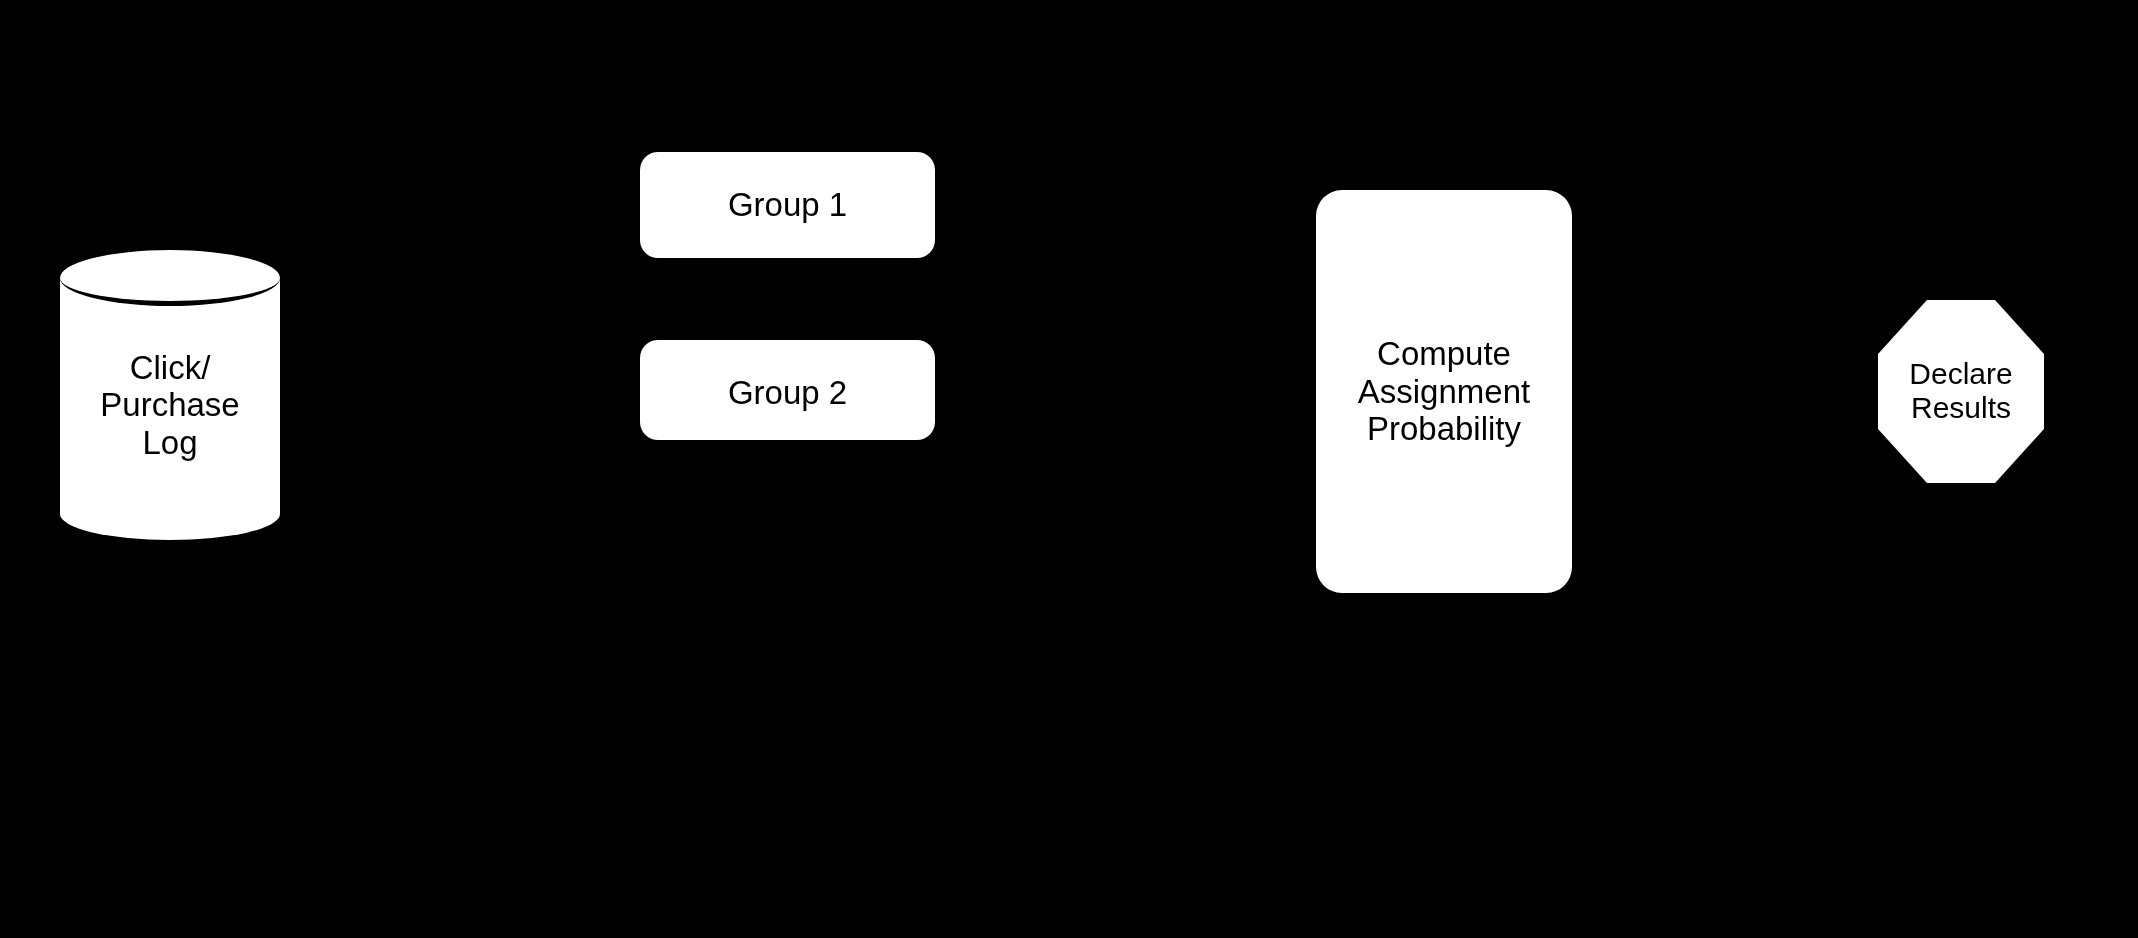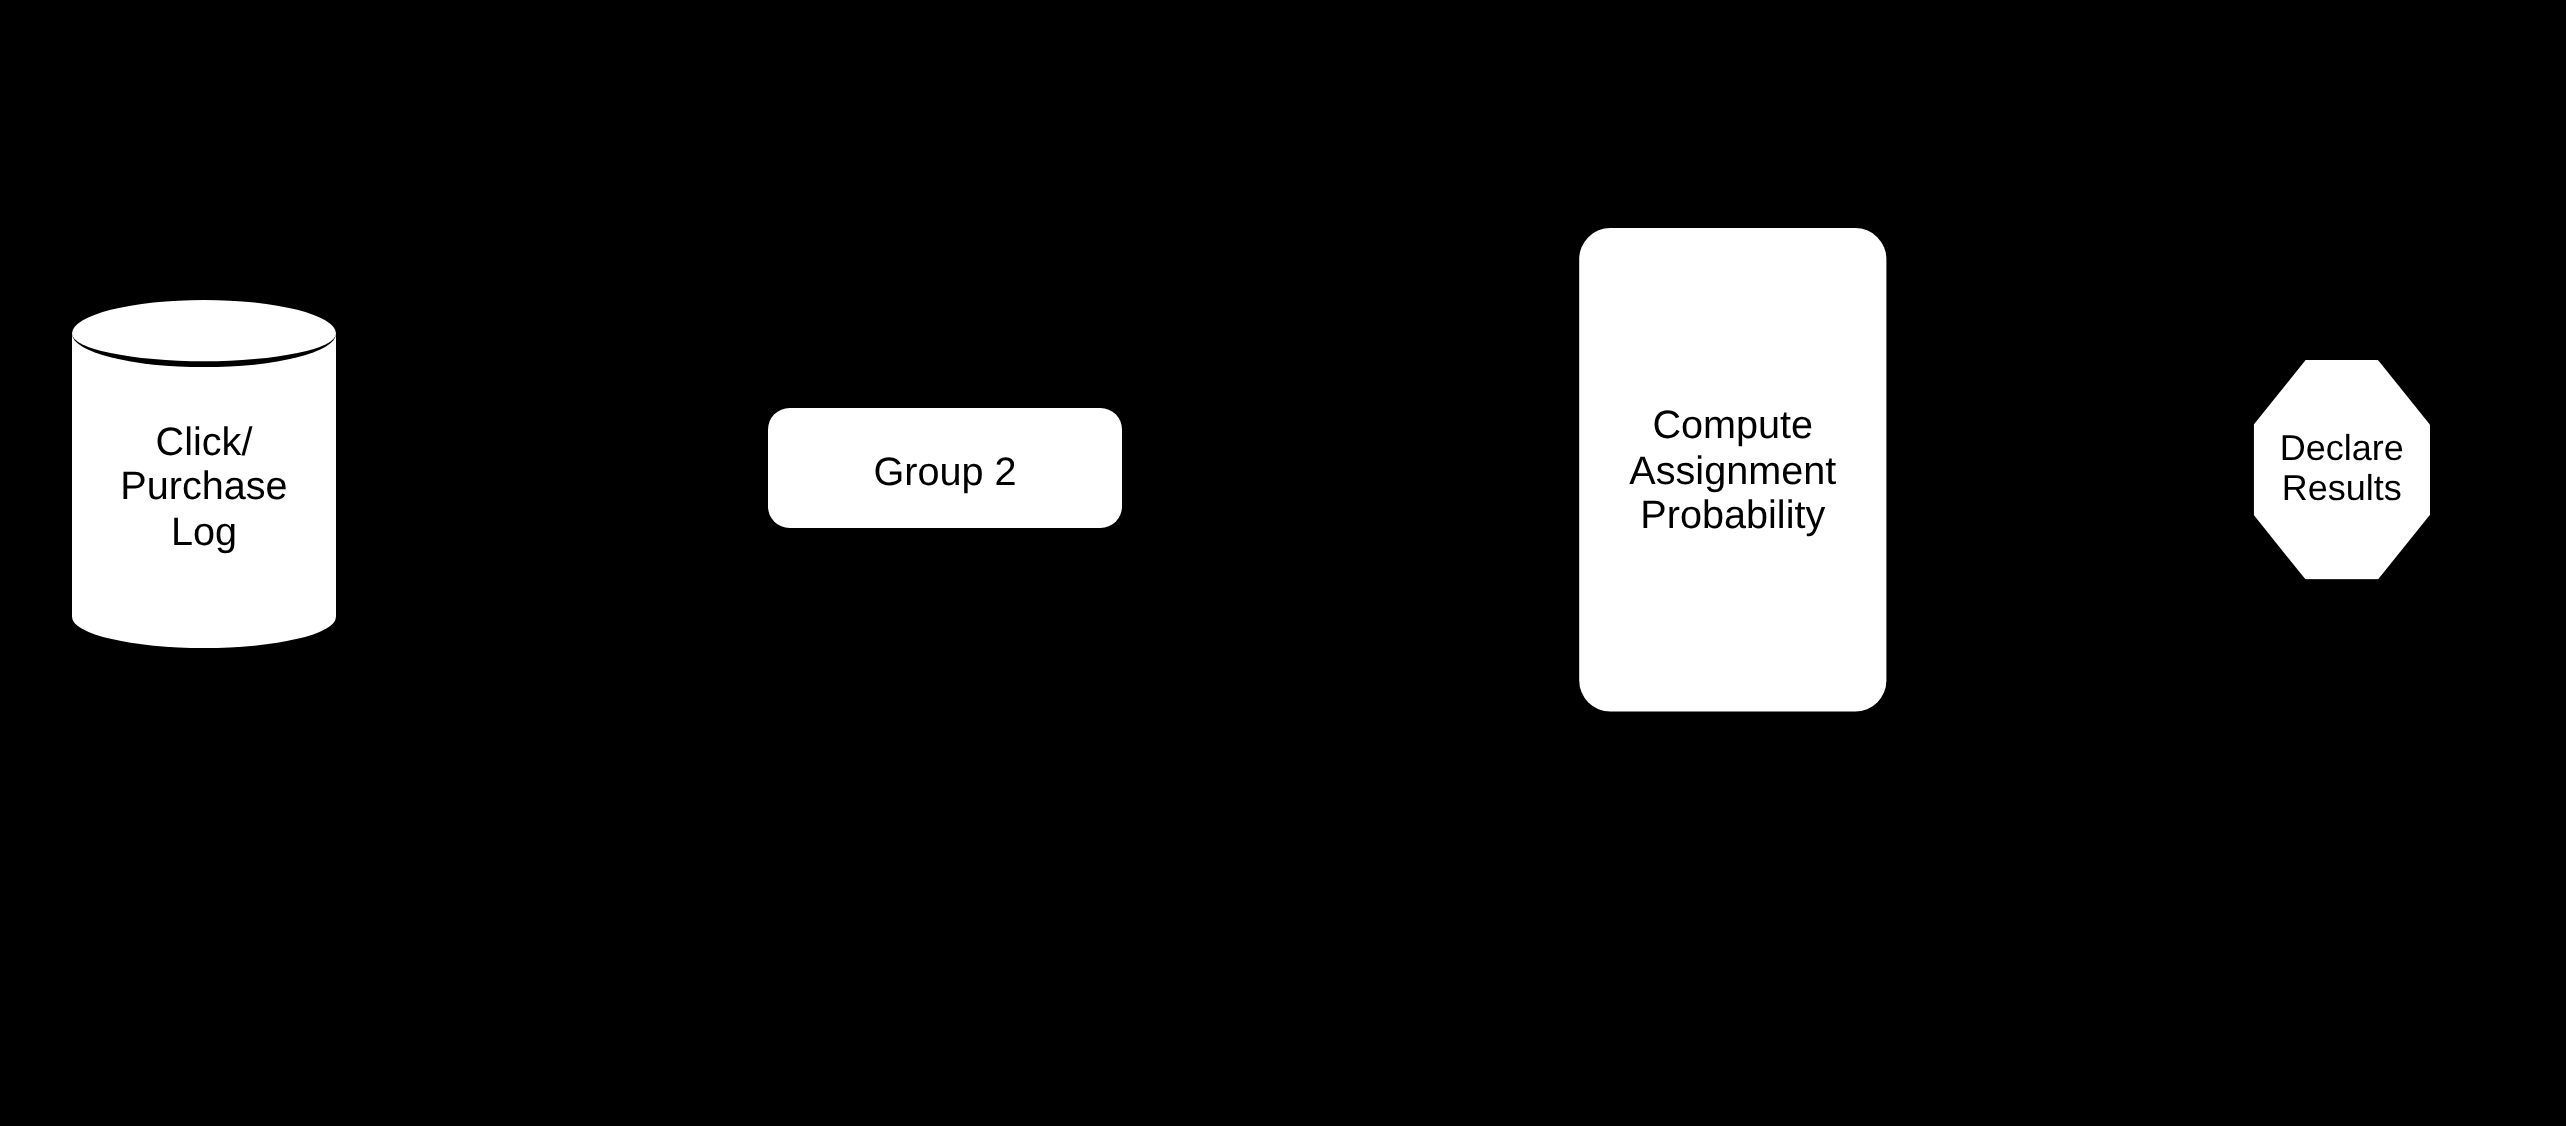--- a/index.html
+++ b/index.html
@@ -97,30 +97,33 @@
 
   <div class="cylinder" id="node-click-purchase-log" style="left: 60px; top: 250px; width: 220px; height: 290px;">
     <div class="cyl-body"></div>
     <div class="cyl-bottom"></div>
     <div class="cyl-top"></div>
     <div class="node-label cyl-label" style="font-size: 33px; color: rgb(0, 0, 0); top: 98.57px;">Click/
 Purchase
 Log</div>
   </div>
 
+  <div class="rrect" id="node-group-1" style="left: 640px; top: 152px; width: 295px; height: 106px; background: rgb(255, 255, 255);">
+    <div class="node-label" style="font-size: 33px; color: rgb(0, 0, 0); top: 34.19px;">Group 1</div>
+  </div>
 
   <div class="rrect" id="node-group-2" style="left: 640px; top: 340px; width: 295px; height: 100px; background: rgb(255, 255, 255);">
     <div class="node-label" style="font-size: 33px; color: rgb(0, 0, 0); top: 34.19px;">Group 2</div>
   </div>
 
 
   <div class="rrect tall" id="node-compute-assignment-probability" style="left: 1316px; top: 190px; width: 256px; height: 403px; background: rgb(255, 255, 255);">
     <div class="node-label" style="font-size: 33px; color: rgb(0, 0, 0); top: 145.07px;">Compute
 Assignment
 Probability</div>
   </div>
 
-  <div class="octagon" id="node-declare-results" style="left: 1878px; top: 300px; width: 147px; height: 183px; background: rgb(255, 255, 255);">
+  <div class="octagon" id="node-declare-results" style="left: 1878px; top: 300px; width: 166px; height: 183px; background: rgb(255, 255, 255);">
     <div class="node-label" style="font-size: 30px; color: rgb(0, 0, 0); top: 57.3px;">Declare
 Results</div>
   </div>
 
 </div>
 
 </body></html>

